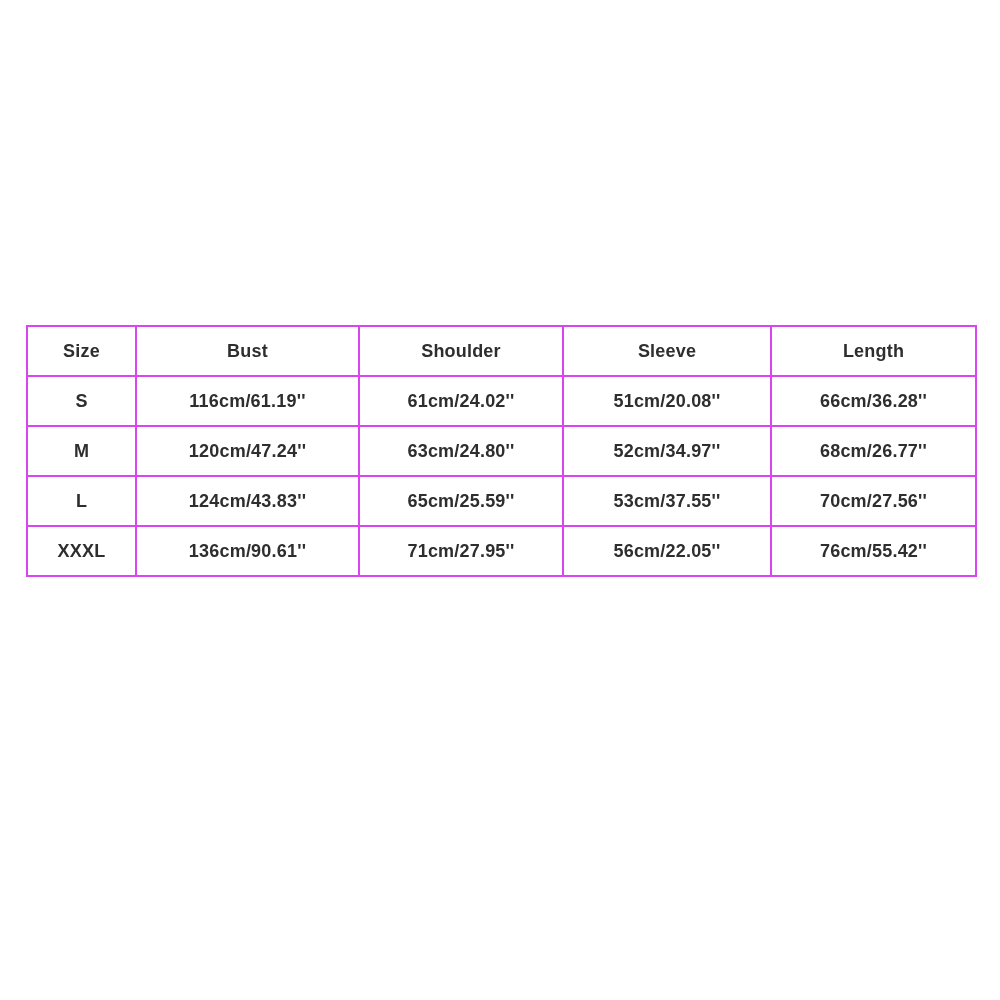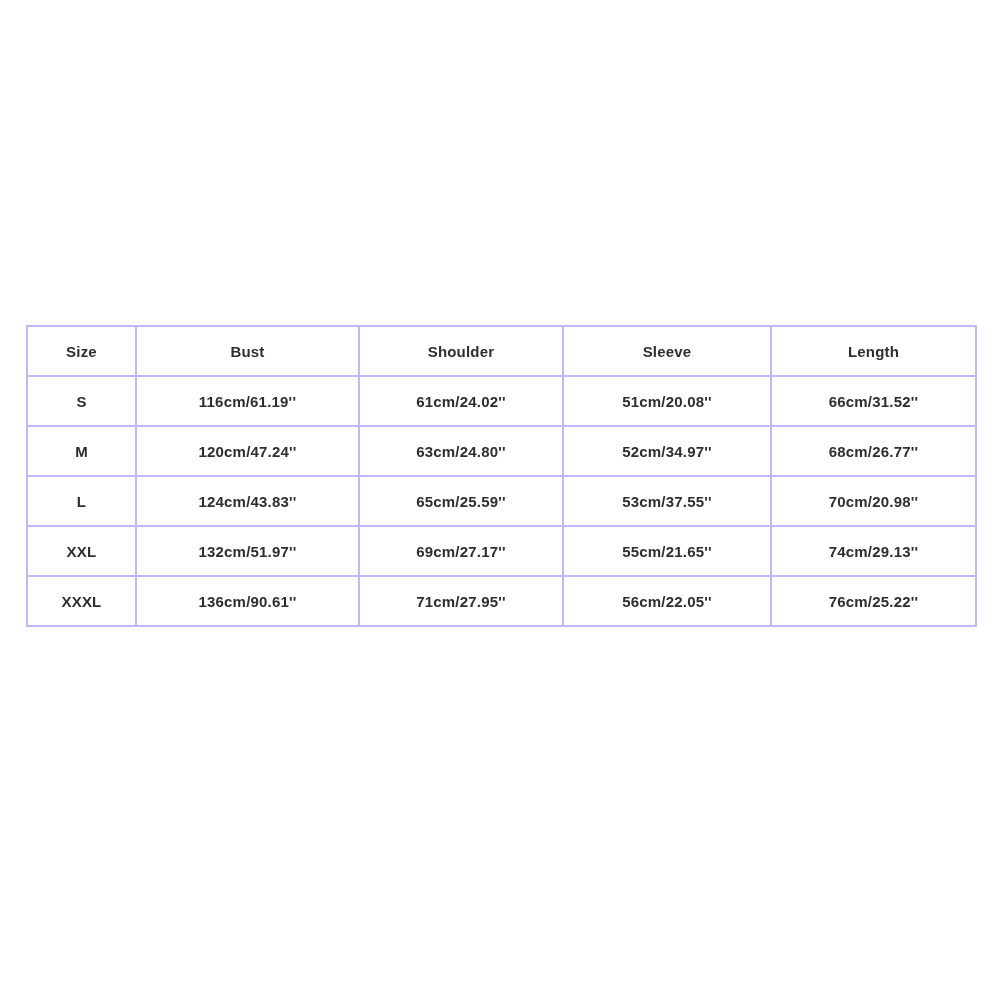--- a/index.html
+++ b/index.html
@@ -21,25 +21,25 @@
     position: absolute;
     left: 26px;
     top: 325px;
     width: 949px;
     border-collapse: collapse;
     table-layout: fixed;
     background: #ffffff;
   }
   table.size-chart th,
   table.size-chart td {
-    border: 2px solid #c4b5fd;
+    border: 2px solid #d946ef;
     height: 48px;
     text-align: center;
     vertical-align: middle;
-    font-size: 15px;
+    font-size: 18px;
     font-weight: bold;
     color: #2e2e2e;
     padding: 0 0;
     letter-spacing: 0.2px;
   }
   col.c-size    { width: 109px; }
   col.c-bust    { width: 223px; }
   col.c-shoulder{ width: 204px; }
   col.c-sleeve  { width: 208px; }
   col.c-length  { width: 205px; }
@@ -64,45 +64,38 @@
         <th>Sleeve</th>
         <th>Length</th>
       </tr>
     </thead>
     <tbody>
       <tr>
         <td>S</td>
         <td>116cm/61.19''</td>
         <td>61cm/24.02''</td>
         <td>51cm/20.08''</td>
-        <td>66cm/31.52''</td>
+        <td>66cm/36.28''</td>
       </tr>
       <tr>
         <td>M</td>
         <td>120cm/47.24''</td>
         <td>63cm/24.80''</td>
         <td>52cm/34.97''</td>
         <td>68cm/26.77''</td>
       </tr>
       <tr>
         <td>L</td>
         <td>124cm/43.83''</td>
         <td>65cm/25.59''</td>
         <td>53cm/37.55''</td>
-        <td>70cm/20.98''</td>
-      </tr>
-      <tr>
-        <td>XXL</td>
-        <td>132cm/51.97''</td>
-        <td>69cm/27.17''</td>
-        <td>55cm/21.65''</td>
-        <td>74cm/29.13''</td>
+        <td>70cm/27.56''</td>
       </tr>
       <tr>
         <td>XXXL</td>
         <td>136cm/90.61''</td>
         <td>71cm/27.95''</td>
         <td>56cm/22.05''</td>
-        <td>76cm/25.22''</td>
+        <td>76cm/55.42''</td>
       </tr>
     </tbody>
   </table>
 </div>
 
 </body></html>

